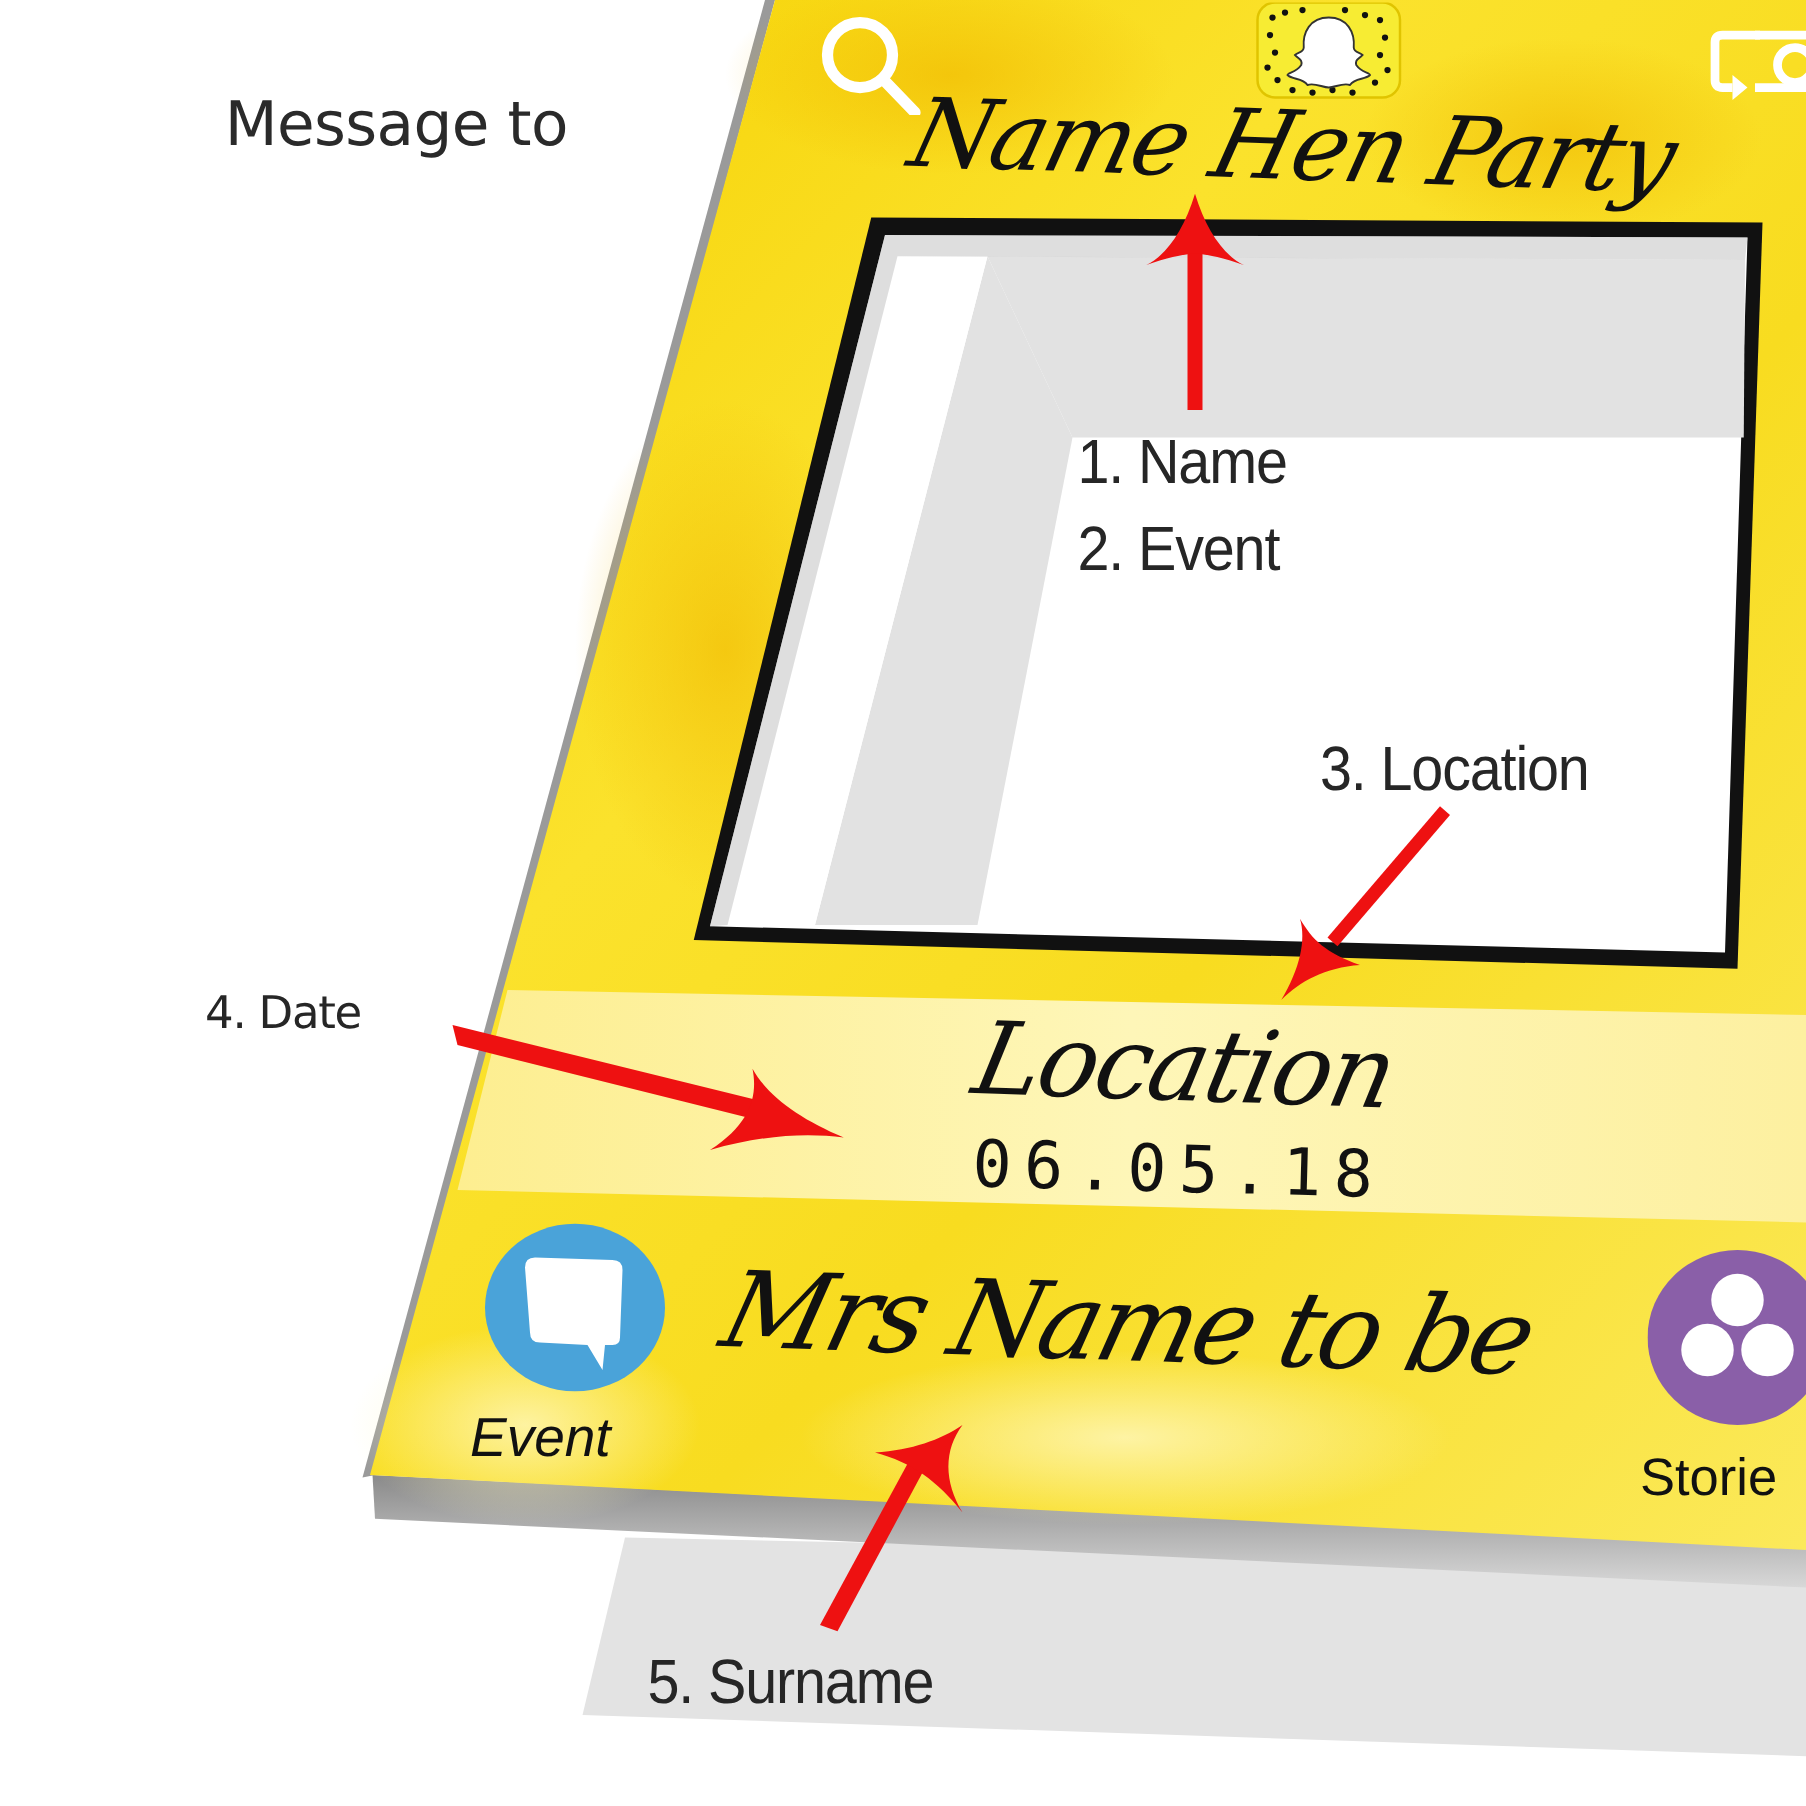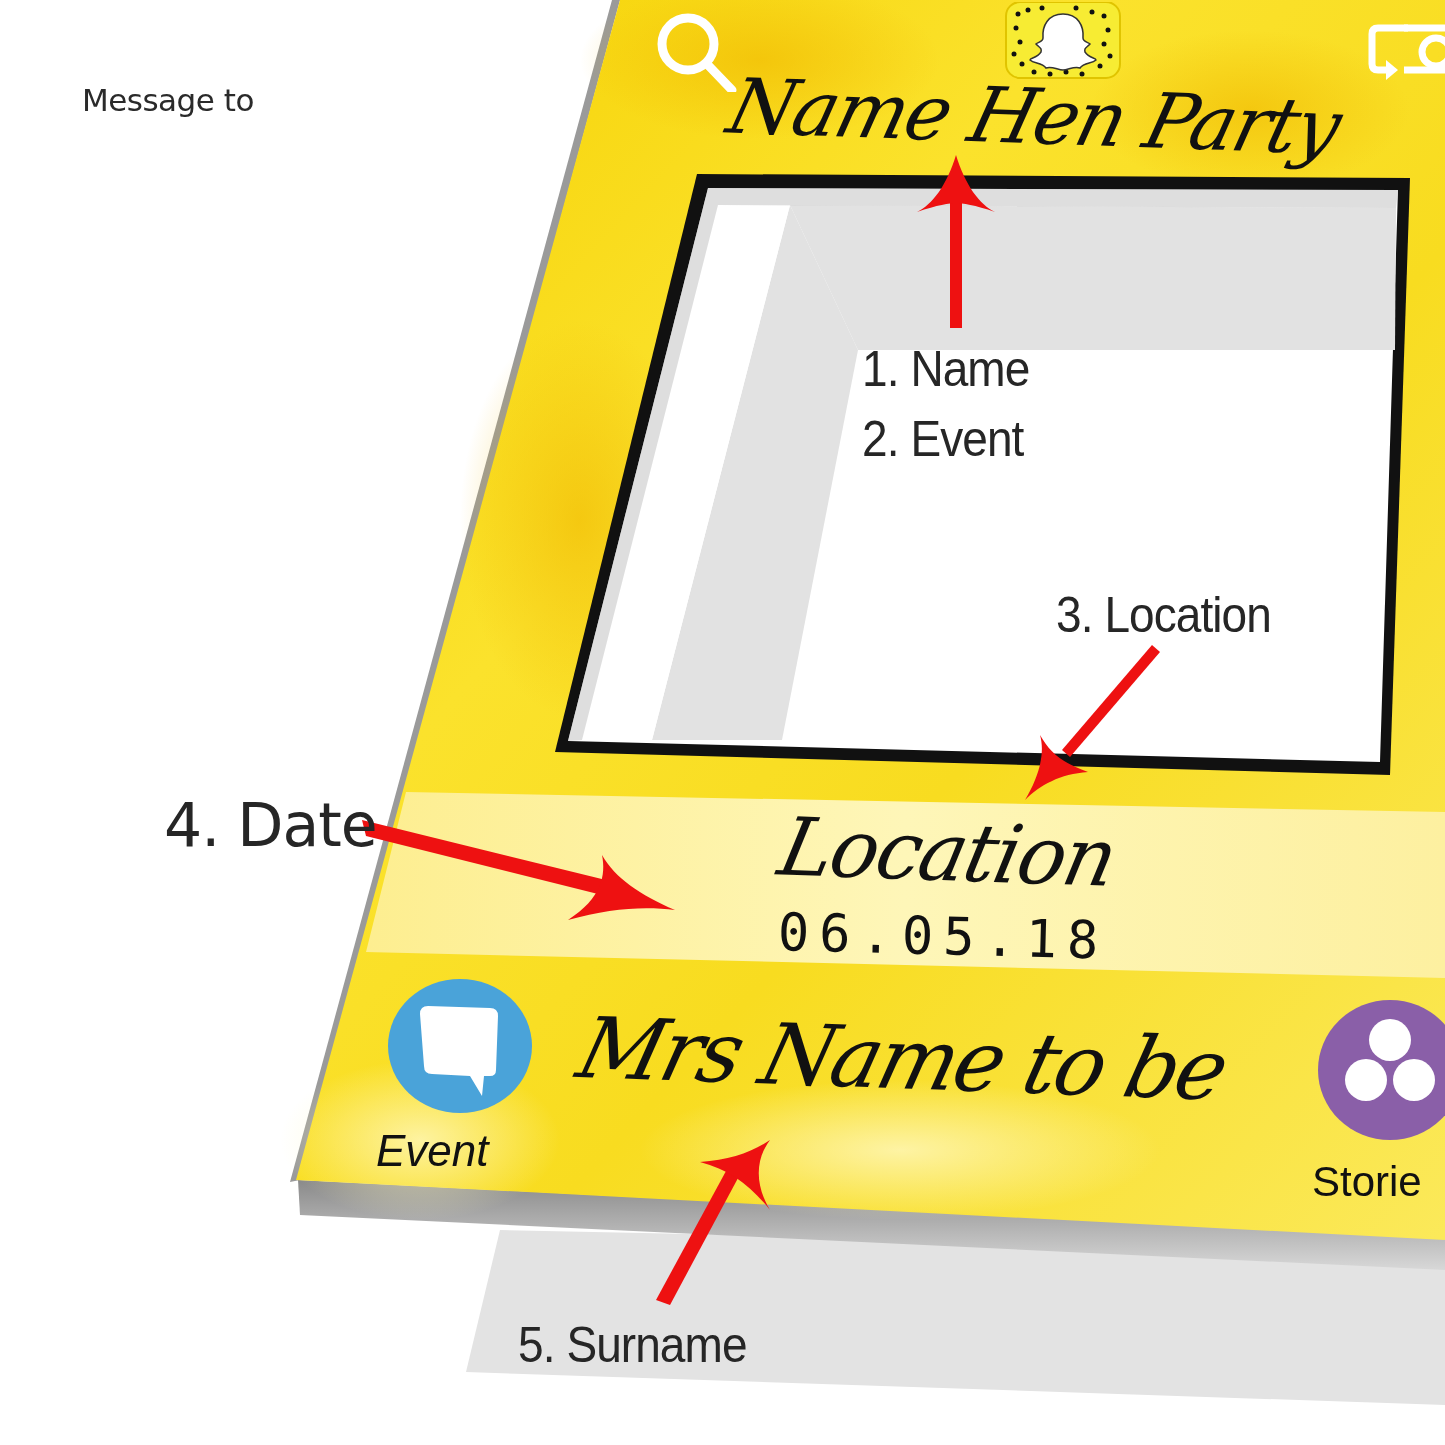--- a/index.html
+++ b/index.html
@@ -7,30 +7,31 @@
       width: 1445px; height: 1445px; position: relative; overflow: hidden;
       background: #ffffff;
       font-family: "Liberation Sans", sans-serif;
     }
     .abs { position: absolute; }
     svg.layer { position: absolute; left: 0; top: 0; width: 1445px; height: 1445px; }
 
     .heading {
       left: 82px; top: 66px; width: 470px;
       font-family: "DejaVu Sans", sans-serif;
-      font-size: 31px; line-height: 68px; color: #2a2a2a;
+      font-size: 49px; line-height: 68px; color: #2a2a2a;
       letter-spacing: -0.5px;
+      text-align: center;
     }
     .callout {
       font-family: "Liberation Sans", sans-serif;
       font-size: 50px; color: #262626; letter-spacing: -1px;
       transform: scaleX(0.92); transform-origin: left center;
       white-space: nowrap;
     }
-    .callout.date { font-family: "DejaVu Sans", sans-serif; font-size: 60px; transform: none; }
+    .callout.date { font-family: "DejaVu Sans", sans-serif; font-size: 36px; transform: none; }
 
     .script {
       font-family: "DejaVu Serif", serif; font-style: italic;
       color: #111; white-space: nowrap;
     }
     .title-script { left: 728px; top: 72px; font-size: 76px; transform: skewX(-12deg) rotate(2deg); letter-spacing: -2px; }
     .location-script { left: 780px; top: 806px; font-size: 80px; transform: skewX(-10deg) rotate(2deg); letter-spacing: -2px; }
     .mrs-script { left: 578px; top: 1010px; font-size: 84px; transform: skewX(-12deg) rotate(2deg); letter-spacing: -3px; }
     .date-text {
       left: 778px; top: 902px; font-family: "DejaVu Sans Mono", monospace;

